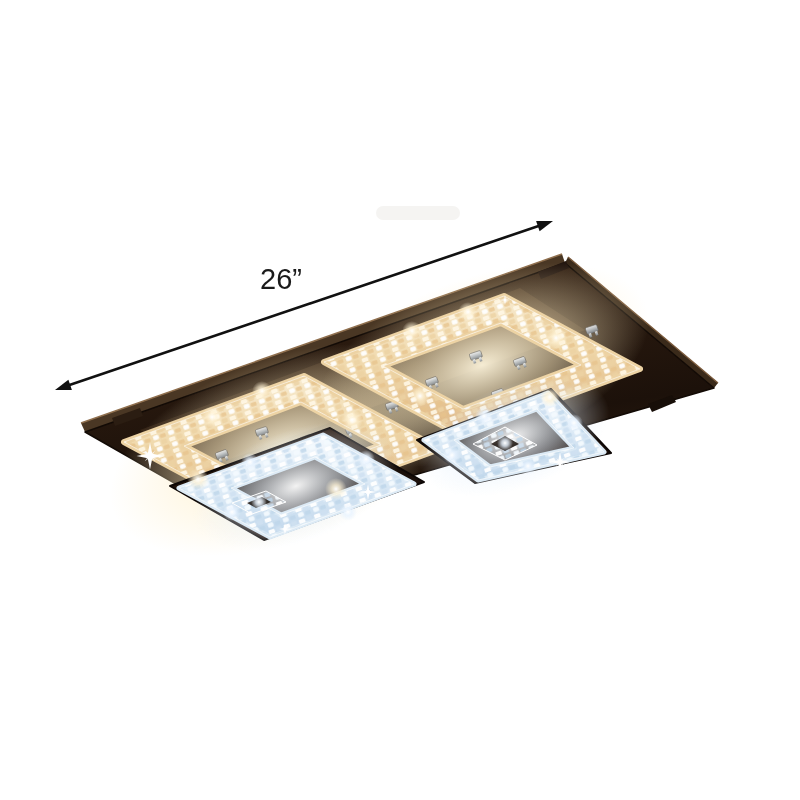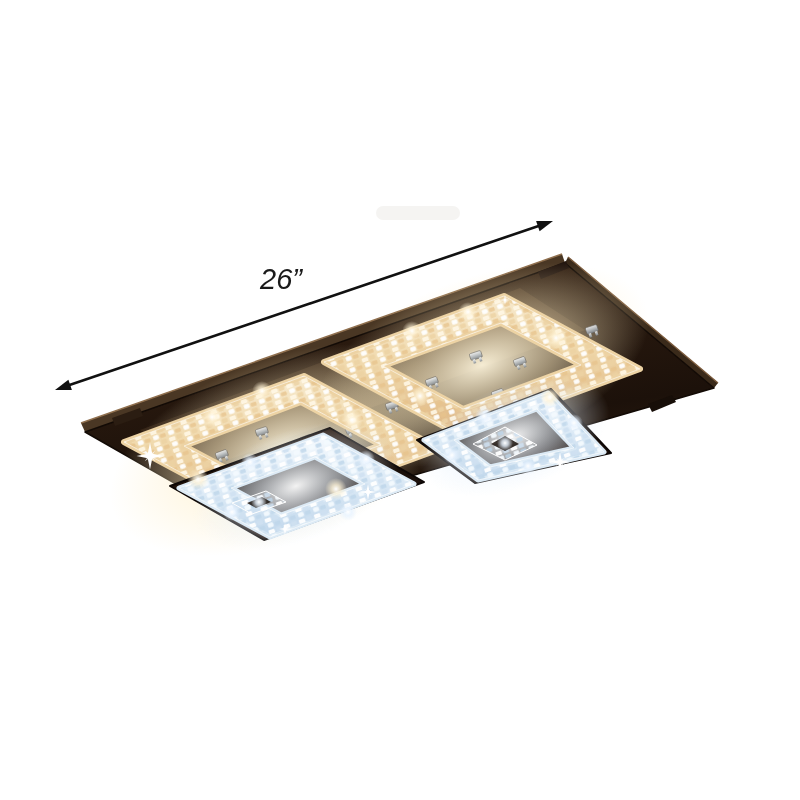--- a/index.html
+++ b/index.html
@@ -1,17 +1,17 @@
 <!DOCTYPE html>
 <html style="--background: #ffffff; --arrow: #111111; --label: #1a1a1a; --plate-dark: #1c110a; --plate-mid: #44301f; --plate-edge-highlight: #8f6f4e; --warm-crystal: #f6e8cc; --warm-crystal-deep: #e0b987; --cool-crystal: #f2f8fd; --cool-crystal-deep: #c9dced; --chrome: #d6dadd; --glow-warm: #ffeecb; --glow-cool: #eaf4ff;"><head>
 <meta charset="utf-8">
 <style>
   html,body{margin:0;padding:0;}
   body{background:var(--background,#ffffff);}
-  .stage{width:800px;height:688px;position:relative;overflow:hidden;background:var(--background,#ffffff);font-family:"Liberation Sans",sans-serif;font-style:italic;}
+  .stage{width:800px;height:688px;position:relative;overflow:hidden;background:var(--background,#ffffff);font-family:"Liberation Sans",sans-serif;}
   svg{display:block;}
   .dimline{stroke:var(--arrow,#111111);stroke-width:2.6;fill:none;}
   .dimhead{fill:var(--arrow,#111111);stroke:none;}
   .dimlabel{fill:var(--label,#1a1a1a);font-family:"Liberation Sans",sans-serif;font-size:29px;text-anchor:middle;}
 </style>
 </head>
 <body>
 
 <div class="stage">
 <svg width="800" height="800" viewBox="0 0 800 800" xmlns="http://www.w3.org/2000/svg" role="img" aria-label="Crystal LED flush mount ceiling light with a rectangular dark stainless-steel canopy and two square tiered crystal shades, each with a warm-lit outer crystal ring, a cool-white inner crystal tier and a small center crystal, annotated with a diagonal double-headed arrow marking a 26 inch width">

